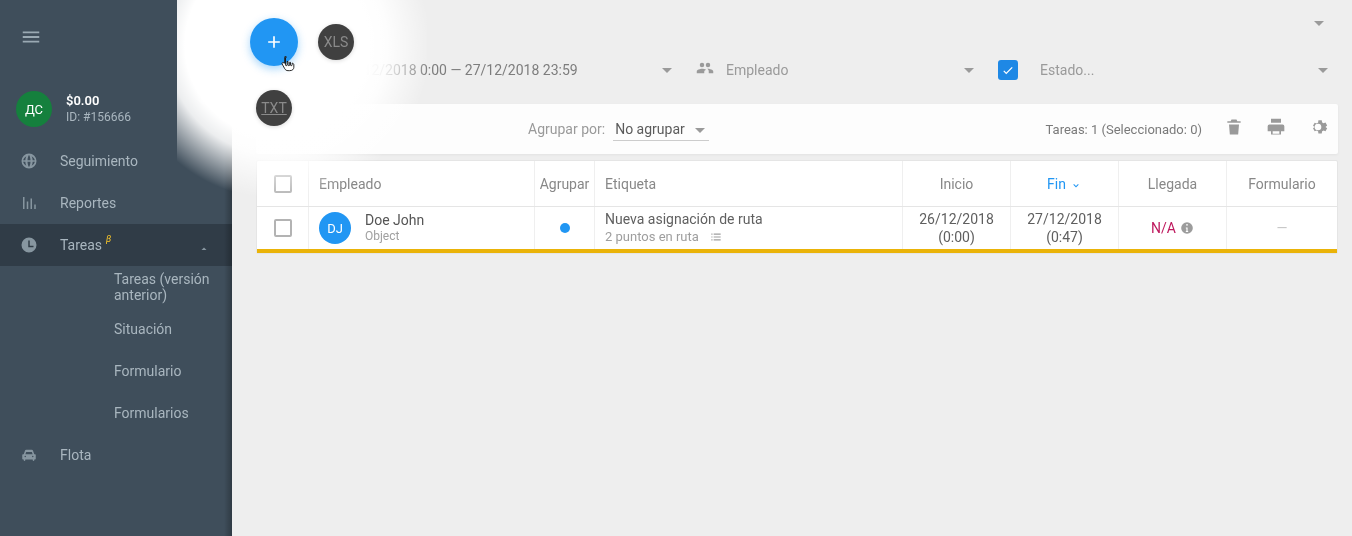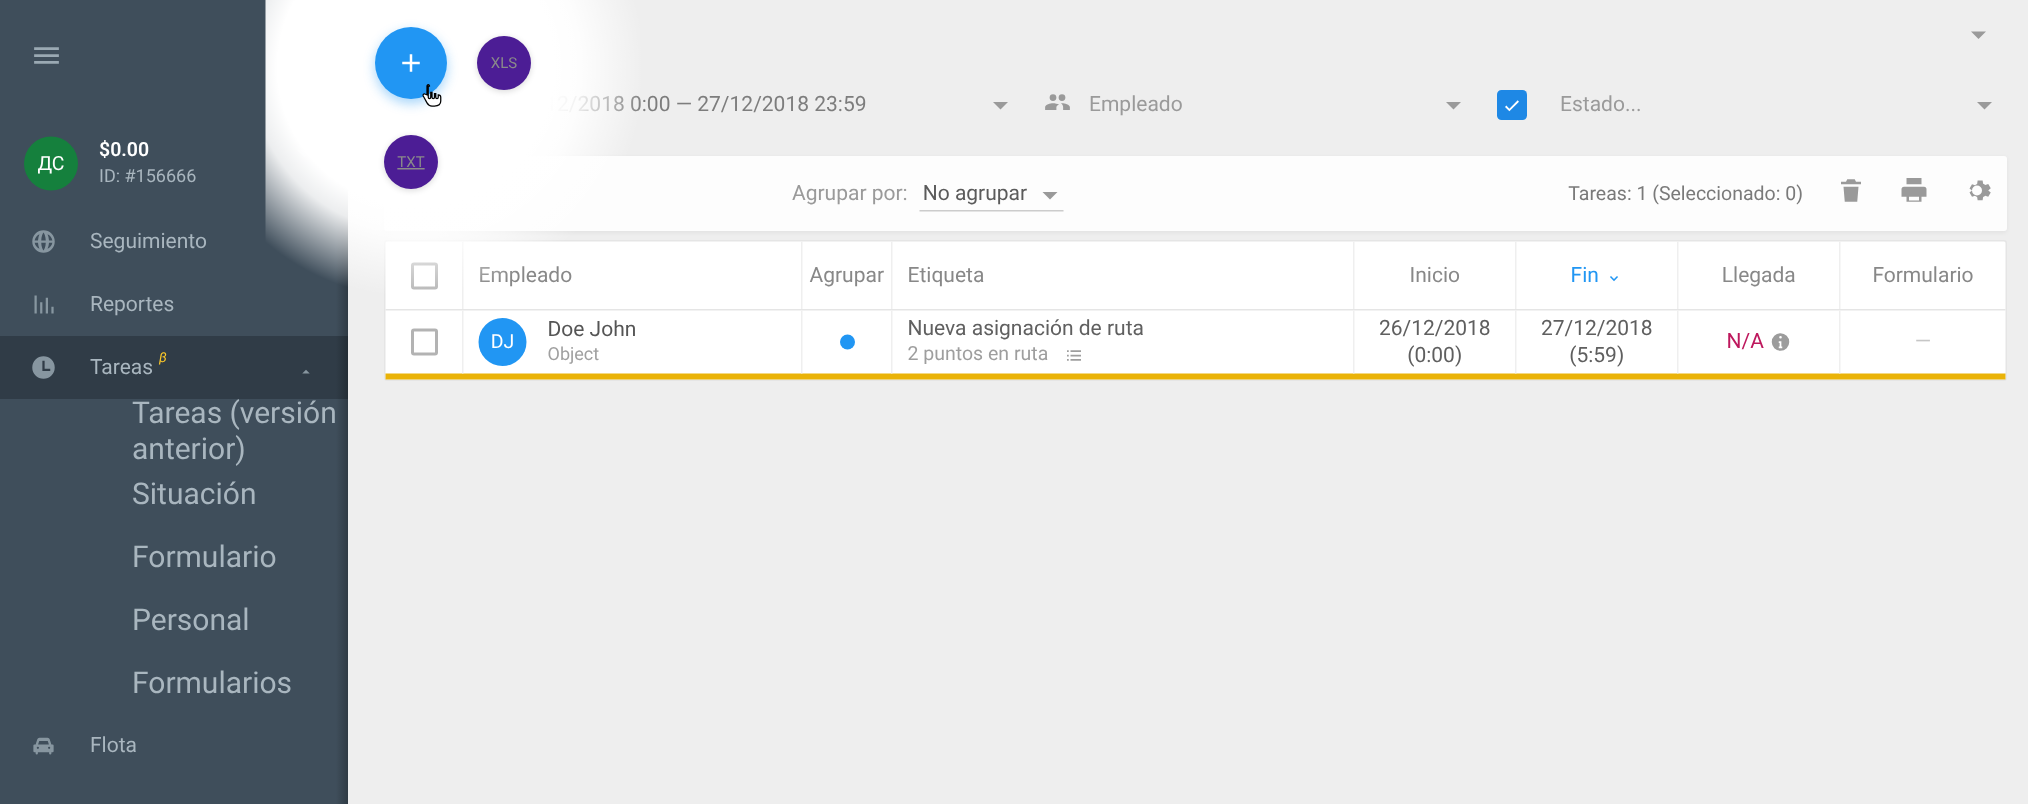--- a/index.html
+++ b/index.html
@@ -39,21 +39,21 @@
   .nav-icon svg { fill: #8796a0; }
   .nav-beta {
     color: #ffca28; font-size: 9px; position: relative; top: -6px; left: -18px; font-style: italic;
   }
   .nav-expand-icon {
     position: absolute; right: 22px; top: 18px;
   }
   .nav-expand-icon svg { fill:#8796a0; width:12px;height:12px;}
   .sub-item {
     height: 42px; display: flex; align-items: center; padding-left: 88px;
-    color: #a9b6bf; font-size: 20px; cursor: pointer;
+    color: #a9b6bf; font-size: 14px; cursor: pointer; margin-left: 26px;
   }
   .sidebar-shadow {
     position: absolute; right: 0; top: 0; bottom: 0; width: 8px;
     background: linear-gradient(to left, rgba(0,0,0,0.25), transparent);
     pointer-events:none;
   }
 
   
   .main { position:absolute; left:232px; right:0; top:0; bottom:0; background:#eeeeee; }
 
@@ -145,22 +145,22 @@
 
   
   .fab {
     position:absolute; left:250px; top:18px; width:48px; height:48px; border-radius:50%;
     background:#2196f3; display:flex; align-items:center; justify-content:center;
     box-shadow:0 3px 8px rgba(33,150,243,.4); z-index:7; cursor:pointer;
   }
   .fab svg { fill:#fff; width:20px; height:20px;}
   .pill {
     position:absolute; width:36px; height:36px; border-radius:50%;
-    background:#4c1d95; display:flex; align-items:center; justify-content:center;
-    font-size:10px; color:#8a8a8a; box-shadow:0 1px 4px rgba(0,0,0,.15);
+    background:#404040; display:flex; align-items:center; justify-content:center;
+    font-size:14px; color:#8a8a8a; box-shadow:0 1px 4px rgba(0,0,0,.15);
     z-index:7; cursor:pointer;
   }
   .pill.xls { left:318px; top:24px; }
   .pill.txt { left:256px; top:90px;text-decoration:underline; }
 
   .cursor-ptr {
     position:absolute; left:278px; top:54px; z-index:8; pointer-events:none;
   }
   .cursor-ptr svg { width:20px; height:20px;}
 </style>
@@ -215,21 +215,20 @@
     <span class="nav-expand-icon">
       <svg viewBox="0 0 24 24">
           <path d="M7 14l5-5 5 5z"></path>
         </svg>
     </span>
   </div>
 
   <div class="sub-item">Tareas (versión anterior)</div>
   <div class="sub-item">Situación</div>
   <div class="sub-item">Formulario</div>
-  <div class="sub-item">Personal</div>
   <div class="sub-item">Formularios</div>
 
   <div class="nav-item">
     <span class="nav-icon">
       <svg viewBox="0 0 24 24" width="18" height="18">
           <path d="M5 11l1.5-4.5A2 2 0 018.4 5h7.2a2 2 0 011.9 1.5L19 11h1a1 1 0 011 1v5a1 1 0 01-1 1h-1v1a1 1 0 01-2 0v-1H7v1a1 1 0 01-2 0v-1H4a1 1 0 01-1-1v-5a1 1 0 011-1h1zm2.2 0h9.6l-1-3H8.2l-1 3zM7 15a1 1 0 100-2 1 1 0 000 2zm10 0a1 1 0 100-2 1 1 0 000 2z"></path>
         </svg>
     </span>
     <span>Flota</span>
   </div>
@@ -356,21 +355,21 @@
       </div>
       <div class="cell c-start">
         <div class="date-lines">
           <span>26/12/2018</span>
           <span>(0:00)</span>
         </div>
       </div>
       <div class="cell c-end">
         <div class="date-lines">
           <span>27/12/2018</span>
-          <span>(5:59)</span>
+          <span>(0:47)</span>
         </div>
       </div>
       <div class="cell c-arr">
         <div class="na-wrap">
           <span>N/A</span>
           <svg viewBox="0 0 24 24">
               <path d="M12 2a10 10 0 100 20 10 10 0 000-20zm0 3a1.5 1.5 0 110 3 1.5 1.5 0 010-3zm2 14h-4v-2h1v-4h-1v-2h3v6h1v2z"></path>
             </svg>
         </div>
       </div>

